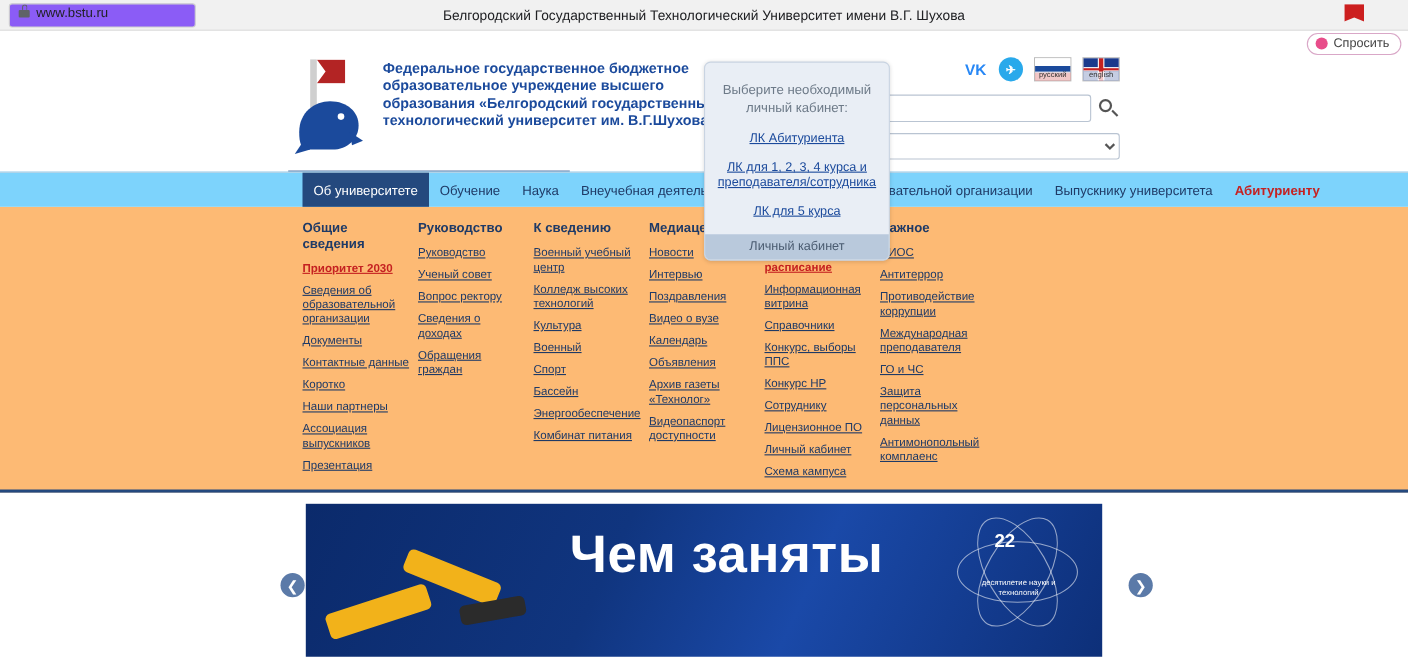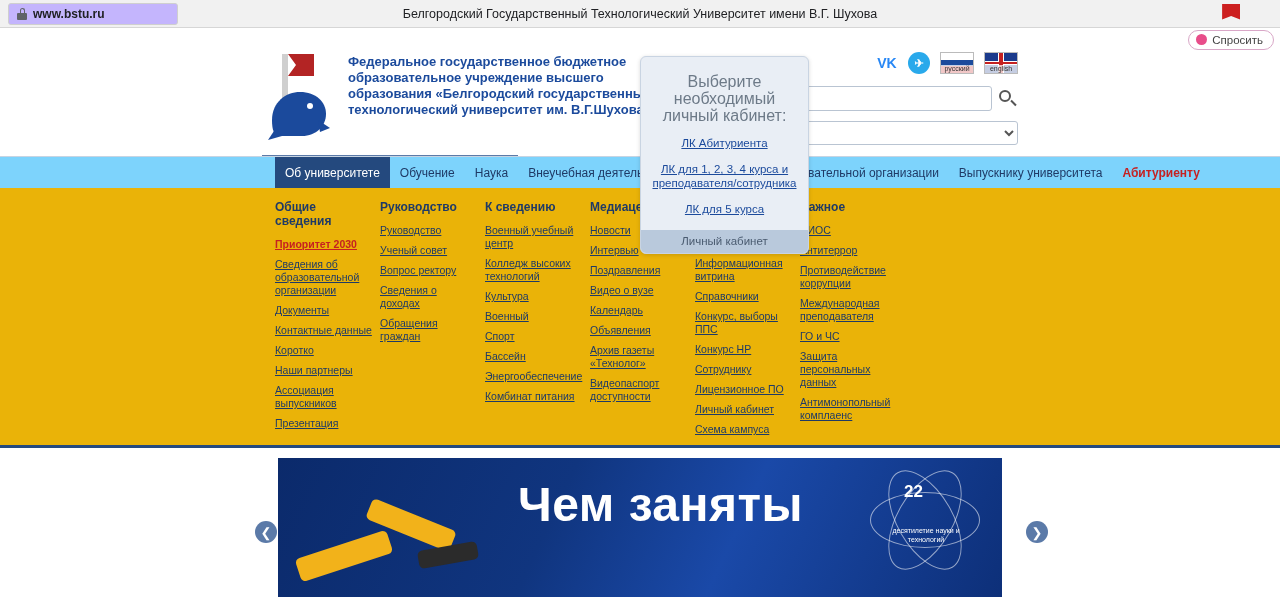--- a/index.html
+++ b/index.html
@@ -15,30 +15,29 @@
   .browser-bar {
     height: 28px;
     background: #f1f1f1;
     border-bottom: 1px solid #d6d6d6;
     display: flex;
     align-items: center;
     position: relative;
   }
   .url-box {
     display: flex;
-    align-items: center;
+    align-items: flex-start;
     gap: 6px;
     margin-left: 8px;
     height: 22px;
     padding: 0 10px 0 8px;
-    background: #c4b5fd;
+    background: #8b5cf6;
     border: 1px solid #cfcfcf;
     border-radius: 3px;
     min-width: 170px;
-    font-weight: bold;
   }
   .lock-icon { width: 10px; height: 12px; position: relative; display:inline-block; }
   .lock-icon .body { position:absolute; bottom:0; left:0; width:10px; height:7px; background:#5f6368; border-radius:1px;}
   .lock-icon .shackle { position:absolute; top:0; left:2.5px; width:5px; height:5px; border:1.5px solid #5f6368; border-bottom:none; border-radius:3px 3px 0 0;}
   .url-text { font-size: 12px; color: #202124; }
   .browser-title {
     position: absolute;
     left: 0; right: 0;
     text-align: center;
     font-size: 12.5px;
@@ -151,21 +150,21 @@
     left: 640px; top: 28px;
     width: 169px;
     background: #e9eef5;
     border: 1px solid #c9d4e2;
     border-radius: 6px;
     padding: 16px 10px 0;
     text-align: center;
     z-index: 40;
     box-shadow: 0 1px 4px rgba(0,0,0,.15);
   }
-  .popup-title { font-size: 16px; color:#6d7a88; line-height: 17px; }
+  .popup-title { font-size: 12px; color:#6d7a88; line-height: 17px; }
   .popup a {
     display:block;
     font-size: 11.5px;
     color:#1b4a9c;
     text-decoration: underline;
     margin-top: 12px;
     line-height: 14px;
   }
   .popup-current {
     margin-top: 14px;
@@ -195,21 +194,21 @@
     white-space: nowrap;
   }
   .navbar .item.active {
     background: #24497e;
     color: #fff;
   }
   .navbar .item.abit { color: #c52121; font-weight: bold; }
 
   
   .mega {
-    background: #eab308;
+    background: #fdba74;
     border-bottom: 3px solid #24497e;
     padding: 12px 0 22px 275px;
     height: 260px;
   }
   .mega-cols { display: flex; gap: 0; }
   .mega-col { width: 105px; padding-right: 8px; }
   .mega-col.wide { width: 112px; }
   .mega-col h4 {
     margin: 0 0 10px 0;
     font-size: 12px;

